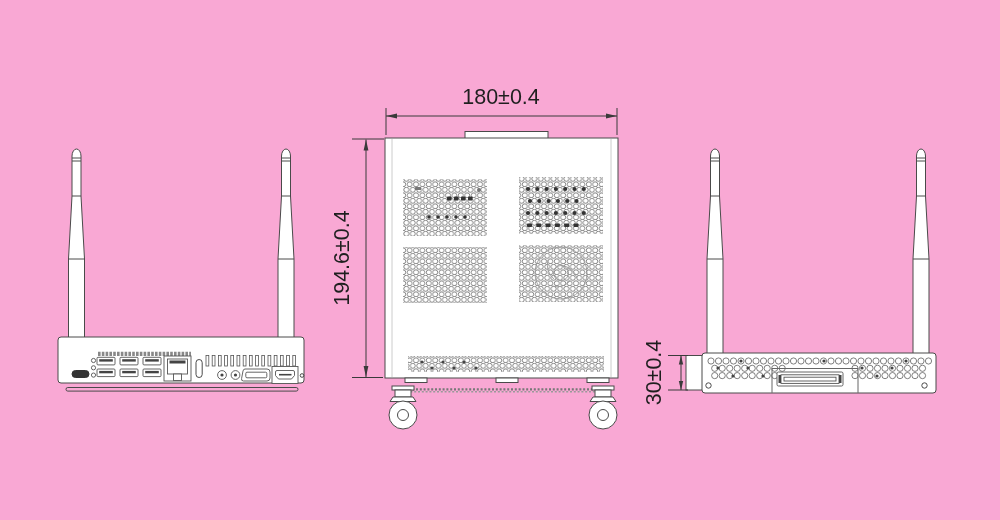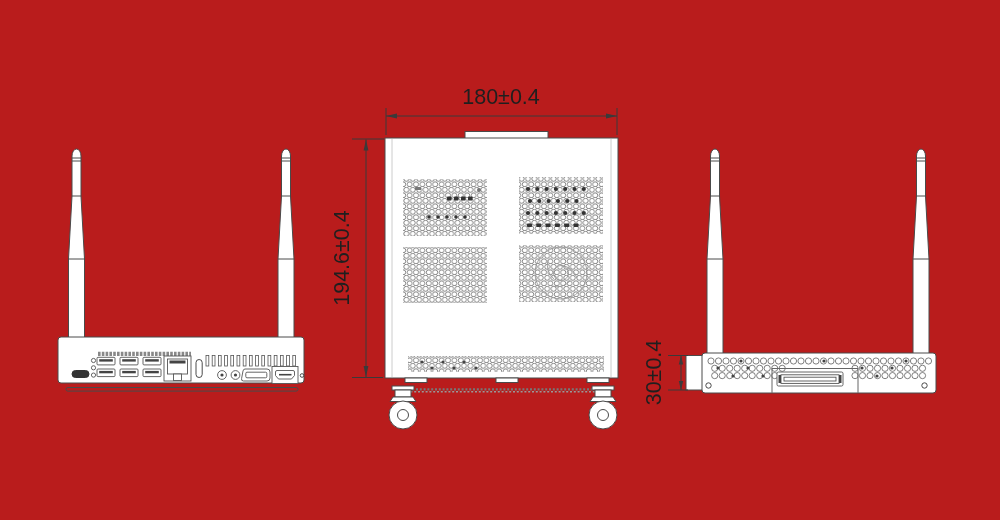--- a/index.html
+++ b/index.html
@@ -1,16 +1,16 @@
 <!DOCTYPE html>
 <html><head>
 <meta charset="utf-8">
 <style>
   html,body{margin:0;padding:0;background:#ffffff;}
-  .canvas{position:relative;width:1000px;height:520px;background:#b91c1c;overflow:hidden;}
+  .canvas{position:relative;width:1000px;height:520px;background:#f9a8d4;overflow:hidden;}
   svg{display:block;}
   text.dim{font-family:"Liberation Sans","DejaVu Sans",sans-serif;font-size:21.5px;fill:#1f1f1f;}
   .thin{stroke:#4a4a4a;stroke-width:1;fill:none;}
 </style>
 </head>
 <body>
 
 <div class="canvas">
 <svg width="1000" height="520" viewBox="0 0 1000 520">
   <defs>

